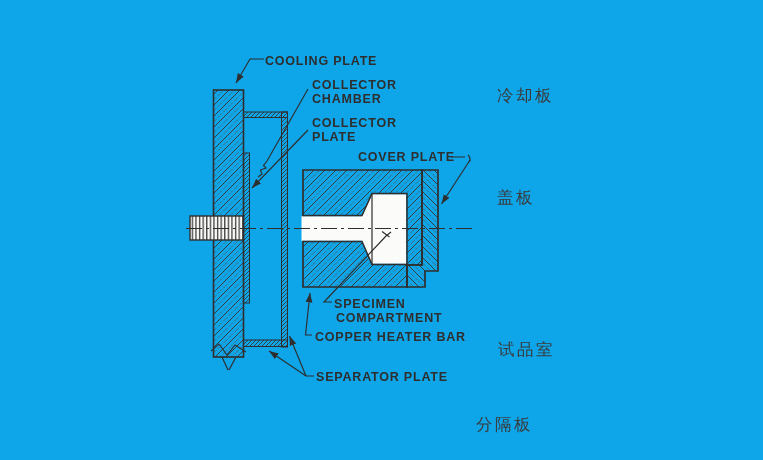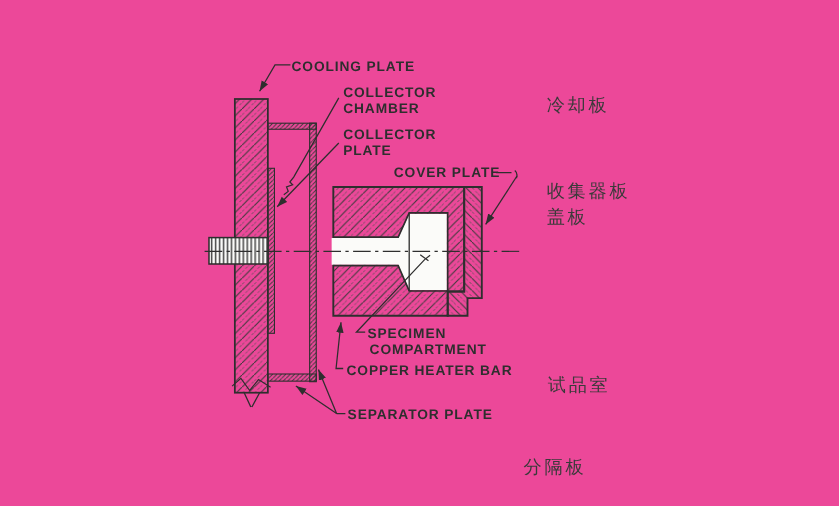--- a/index.html
+++ b/index.html
@@ -1,17 +1,17 @@
 <!DOCTYPE html>
 <html><head>
 <meta charset="utf-8">
 <style>
   html,body{margin:0;padding:0;background:#e8e8e6;}
   .page{
-    position:relative;width:763px;height:460px;background:#ec4899;
+    position:relative;width:763px;height:460px;background:#0ea5e9;
     overflow:hidden;font-family:"Liberation Serif","DejaVu Serif",serif;
   }
   svg{position:absolute;left:0;top:0;}
   .lbl{
     font-family:"Liberation Sans","DejaVu Sans",sans-serif;
     font-size:12.5px;font-weight:700;letter-spacing:0.8px;fill:#2e2e2e;
   }
   .zh{
     position:absolute;font-size:16.5px;letter-spacing:2.5px;color:#3a3a3a;
     font-family:"Liberation Serif","DejaVu Serif",serif;white-space:nowrap;margin-top:40px;
@@ -94,18 +94,17 @@
     <text class="lbl" x="312" y="126.5">COLLECTOR</text>
     <text class="lbl" x="312" y="140.5">PLATE</text>
     <text class="lbl" x="358" y="161">COVER  PLATE</text>
     <text class="lbl" x="334" y="307.5">SPECIMEN</text>
     <text class="lbl" x="336" y="321.5">COMPARTMENT</text>
     <text class="lbl" x="315" y="340.5">COPPER HEATER BAR</text>
     <text class="lbl" x="316" y="380.5">SEPARATOR PLATE</text>
   </svg>
 
   <div class="zh" style="left:497px;top:45px">冷却板</div>
-  <div class="zh" style="left:497px;top:123px">收集器板</div>
   <div class="zh" style="left:497px;top:147px">盖板</div>
   <div class="zh" style="left:498px;top:299px">试品室</div>
   <div class="zh" style="left:476px;top:374px">分隔板</div>
 
 </div>
 
 </body></html>

